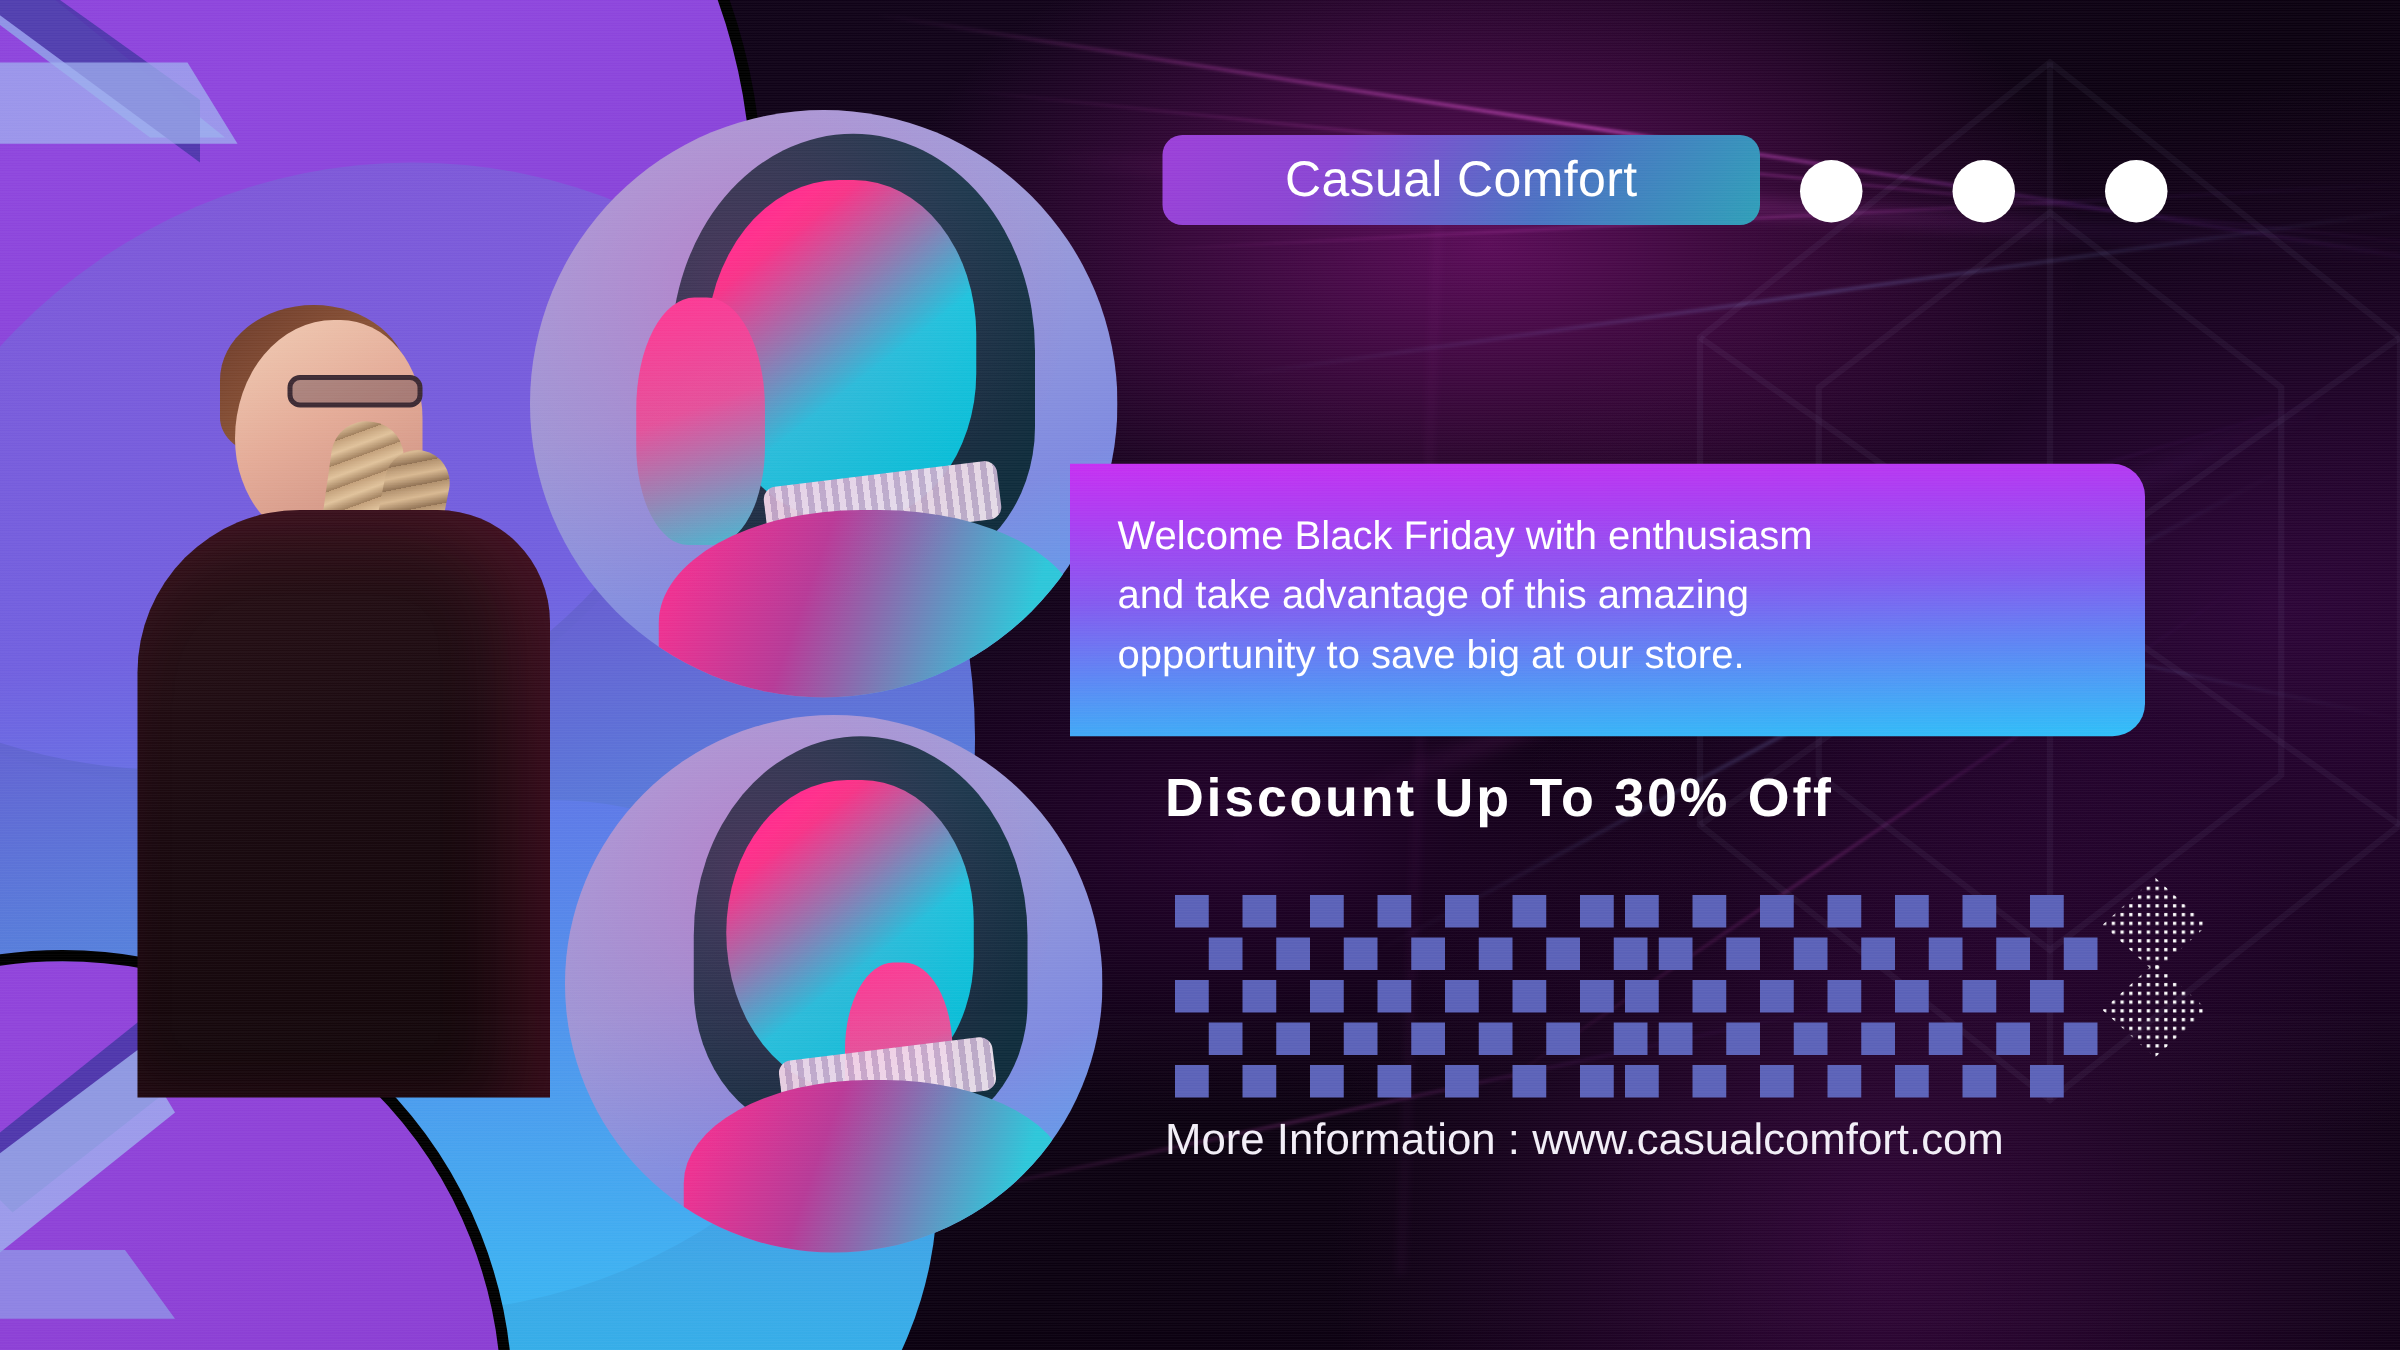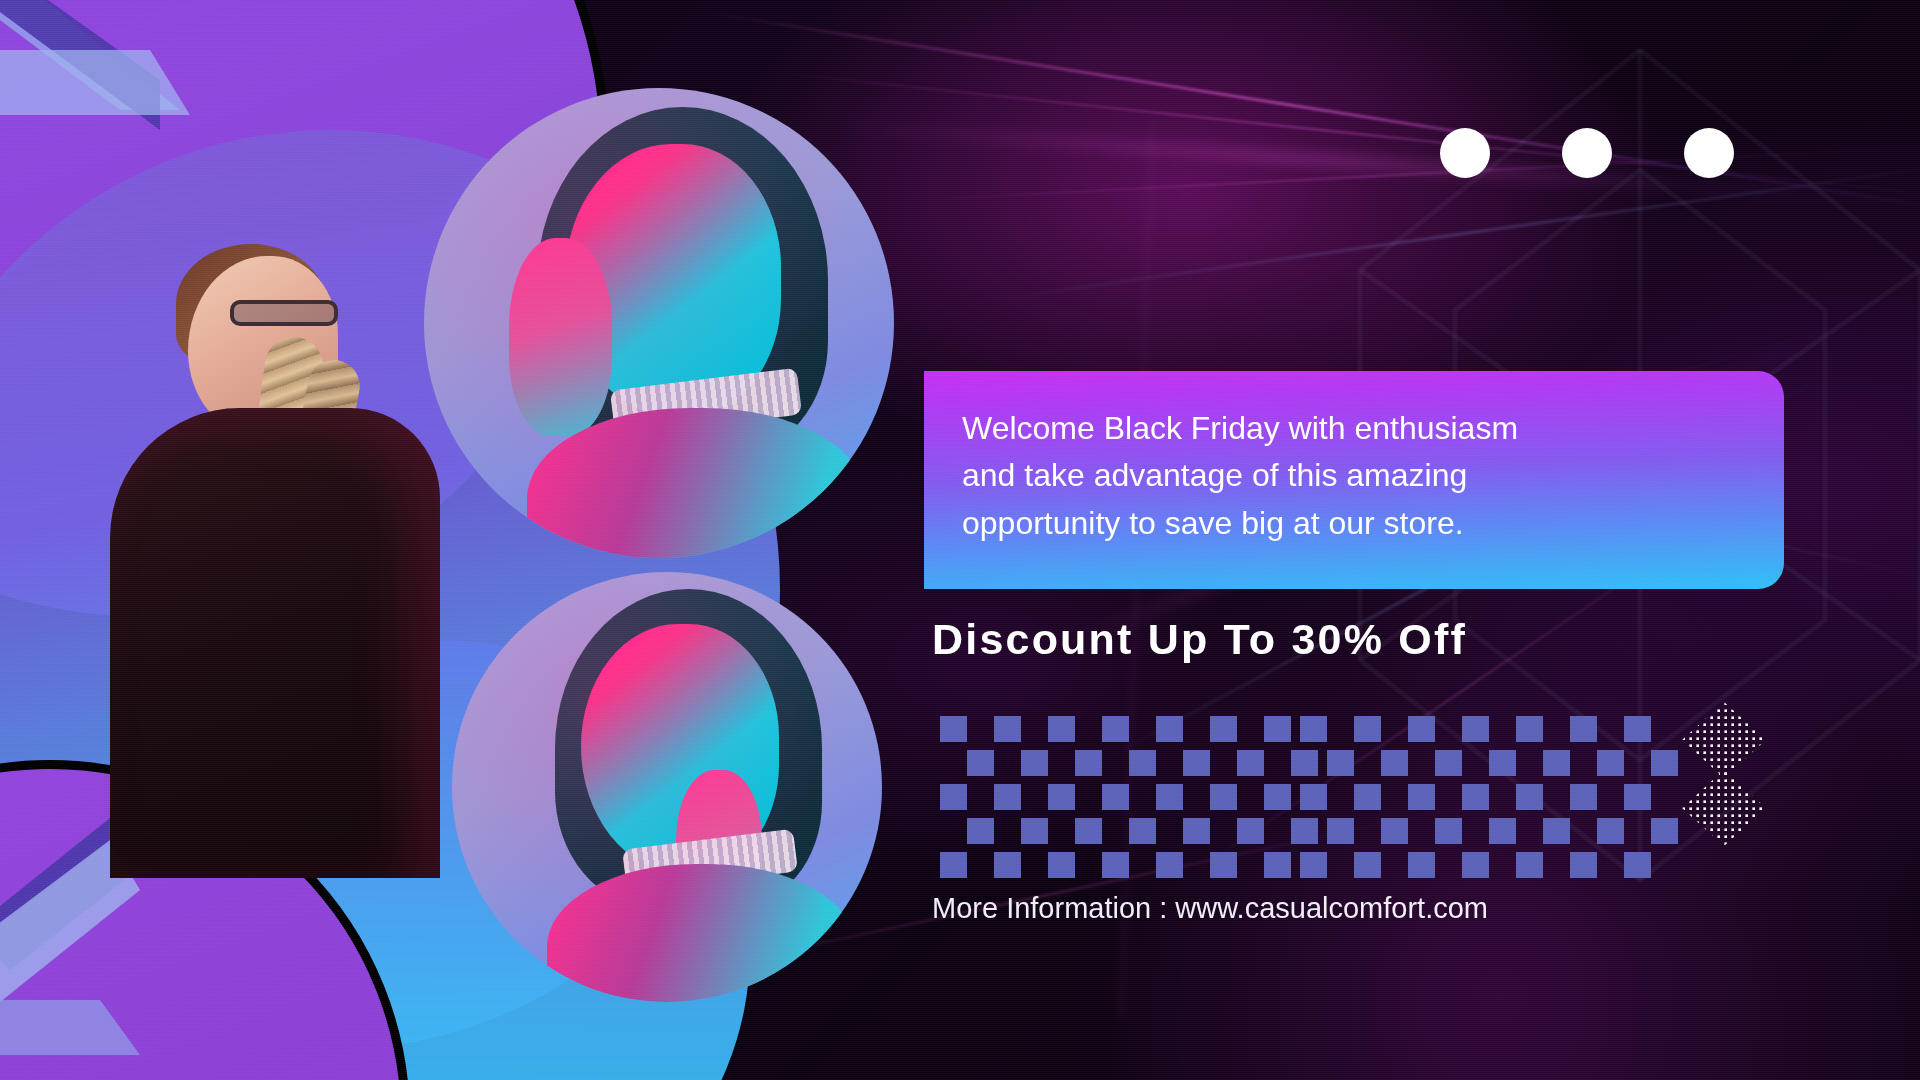--- a/index.html
+++ b/index.html
@@ -147,21 +147,21 @@
 
   .headline {
     position:absolute; left:924px; top:216px; width:880px;
     font-size:88px; font-weight:bold; color:#fff; letter-spacing:1px;
     -webkit-text-stroke:7px #4a5bae;
     paint-order:stroke fill;
     white-space:nowrap;
   }
 
   .desc-box {
-    position:absolute; left:924px; top:371px; width:860px; height:218px;
+    position:absolute; left:856px; top:371px; width:860px; height:218px;
     border-radius:0 26px 26px 0;
     background:linear-gradient(178deg,#c62ff2 0%,#a83ff2 20%,#8459ef 45%,#5c87f4 70%,#2fc0f8 100%);
   }
   .desc-box p {
     position:absolute; left:38px; top:34px; width:780px;
     color:#fff; font-size:32px; line-height:1.48; white-space:pre-line;
   }
 
   .discount {
     position:absolute; left:932px; top:615px; width:880px;
@@ -173,21 +173,21 @@
   .checks { position:absolute; display:grid; }
   .checks .cell { background:#5b62b8; }
   .checks.left { left:940px; top:716px; }
   .checks.right { left:1300px; top:716px; }
 
   
   .diamonds { position:absolute; left:1680px; top:700px; width:88px; height:148px; }
 
   .footer {
     position:absolute; left:932px; top:892px; width:900px;
-    color:#f2eef7; font-size:29px; white-space:nowrap;
+    color:#f2eef7; font-size:35px; white-space:nowrap;
   }
 
   .grain { position:absolute; inset:0; pointer-events:none; opacity:.055;
     background-image:repeating-linear-gradient(0deg, rgba(255,255,255,.5) 0 1px, rgba(0,0,0,0) 1px 2px); }
 </style>
 </head>
 <body>
 
 <div class="banner">
 
@@ -257,20 +257,23 @@
   <div class="photo two">
     <div class="plate"></div>
     <div class="hairp"></div>
     <div class="face"></div>
     <div class="hand" style="left:52%; top:46%; width:20%; height:36%;"></div>
     <div class="choker"></div>
     <div class="shoulder"></div>
     <div class="shade"></div>
   </div>
 
+  <div class="badge">
+    <span>Casual Comfort</span>
+  </div>
 
   <div class="dots">
     <div class="dot"></div>
     <div class="dot"></div>
     <div class="dot"></div>
   </div>
 
 
   <div class="desc-box">
     <p>Welcome Black Friday with enthusiasm

